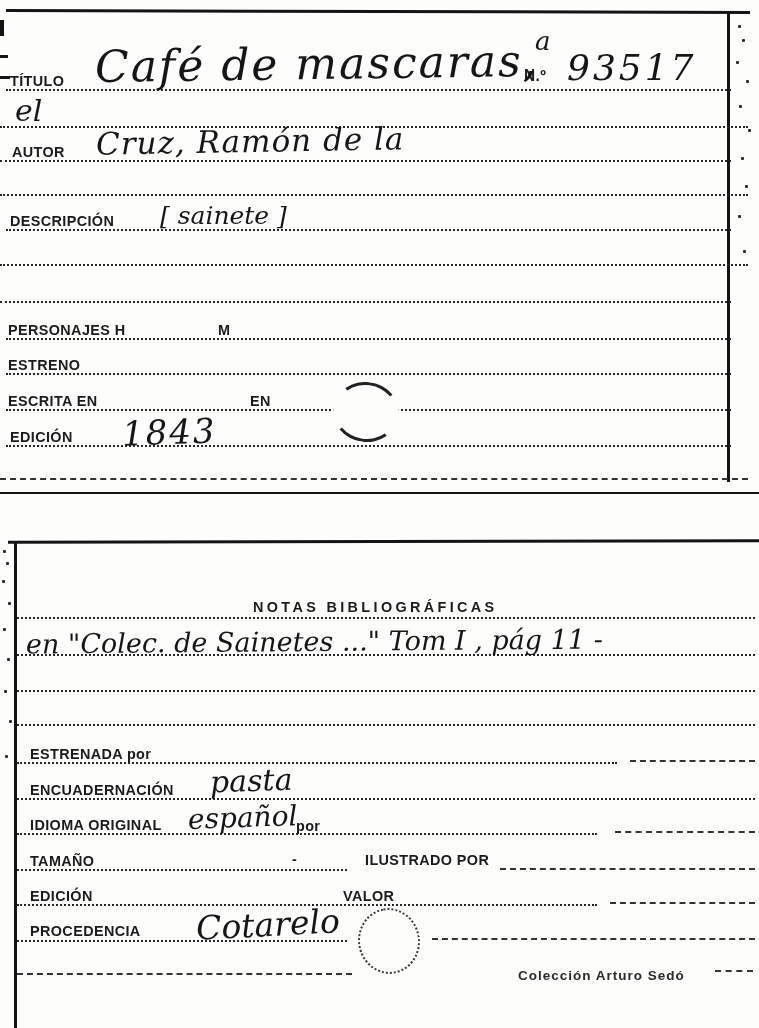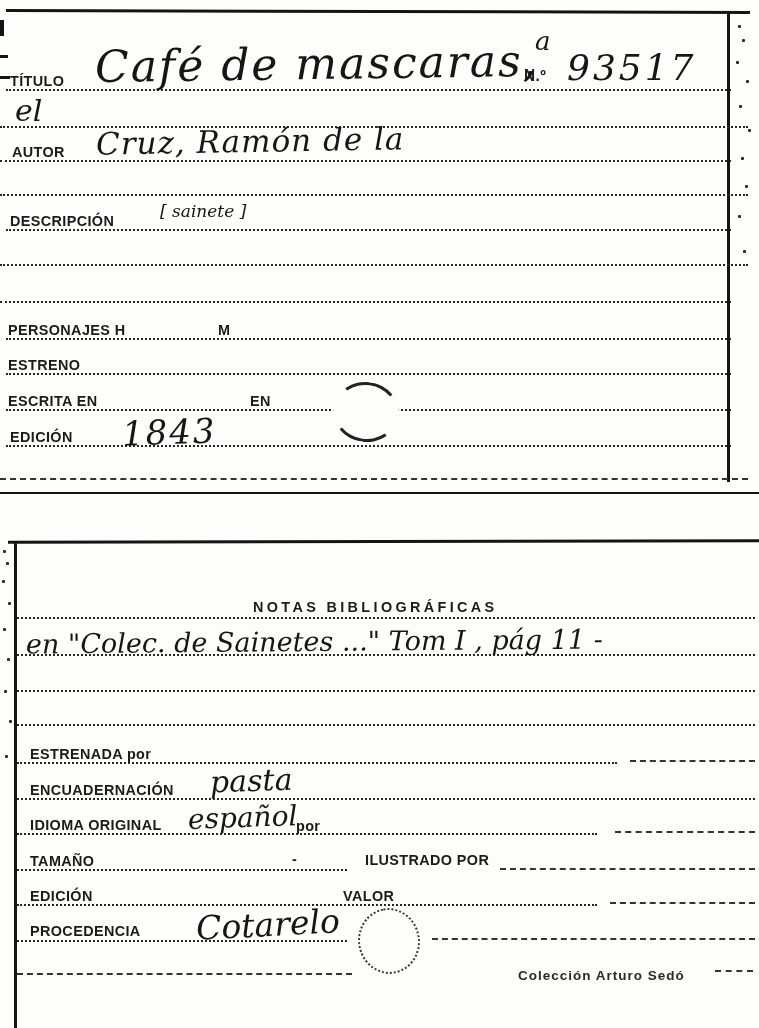--- a/index.html
+++ b/index.html
@@ -27,21 +27,21 @@
   
   .hw{
     position:absolute;z-index:3;font-family:"DejaVu Serif",serif;
     font-style:italic;color:#161616;white-space:nowrap;line-height:1;
   }
   .hw-title{font-size:44px;letter-spacing:2px;transform:rotate(-.8deg);}
   .hw-sup{font-size:26px;}
   .hw-num{font-size:36px;letter-spacing:3px;}
   .hw-autor{font-size:31px;letter-spacing:1px;transform:rotate(-1deg);}
   .hw-el{font-size:30px;}
-  .hw-desc{font-size:17px;}
+  .hw-desc{font-size:25px;}
   .hw-year{font-size:34px;letter-spacing:2px;transform:rotate(-2deg);}
   .hw-notas{font-size:27px;transform:rotate(-.5deg);}
   .hw-pasta{font-size:30px;transform:rotate(-2deg);}
   .hw-esp{font-size:28px;transform:rotate(-2deg);}
   .hw-proc{font-size:33px;transform:rotate(-3deg);}
   
   .stamp-arcs{
     position:absolute;z-index:2;border-radius:50%;background:#fdfdfc;
     border:3px solid #222;border-left-color:transparent;border-right-color:transparent;
     transform:rotate(8deg);

